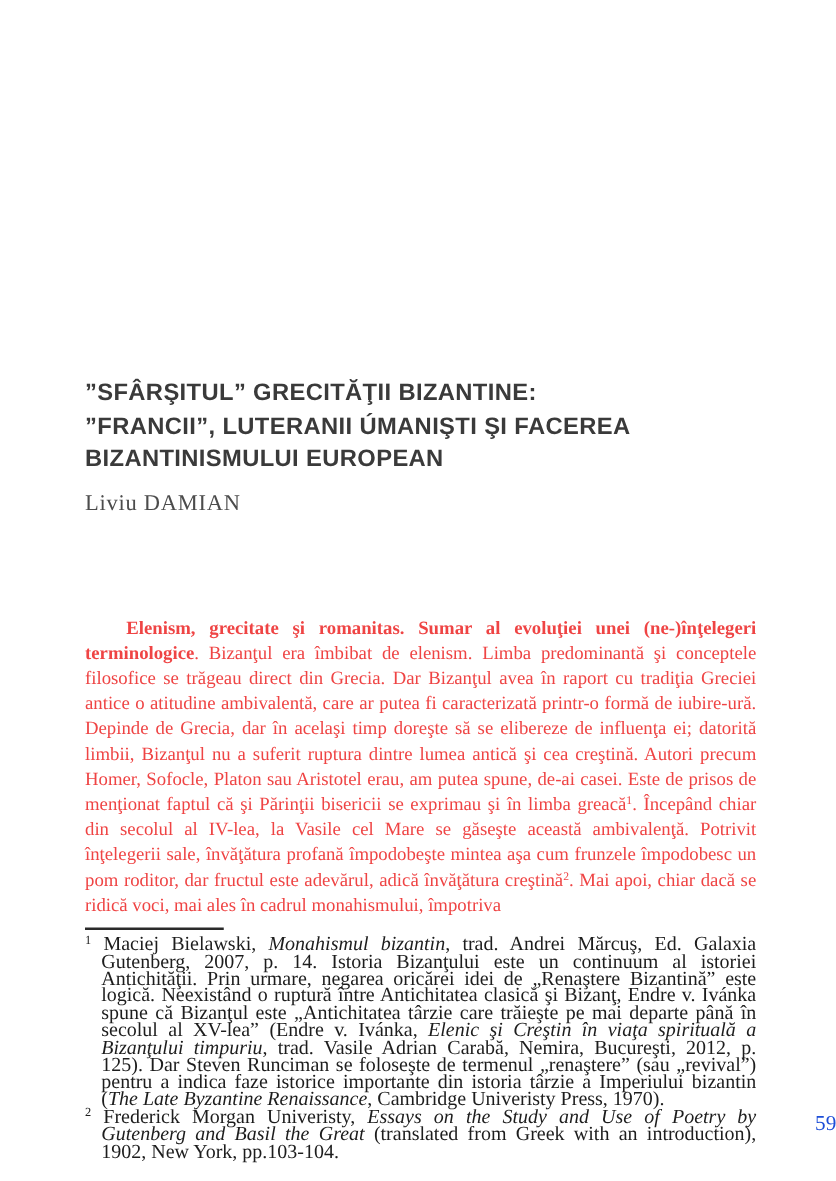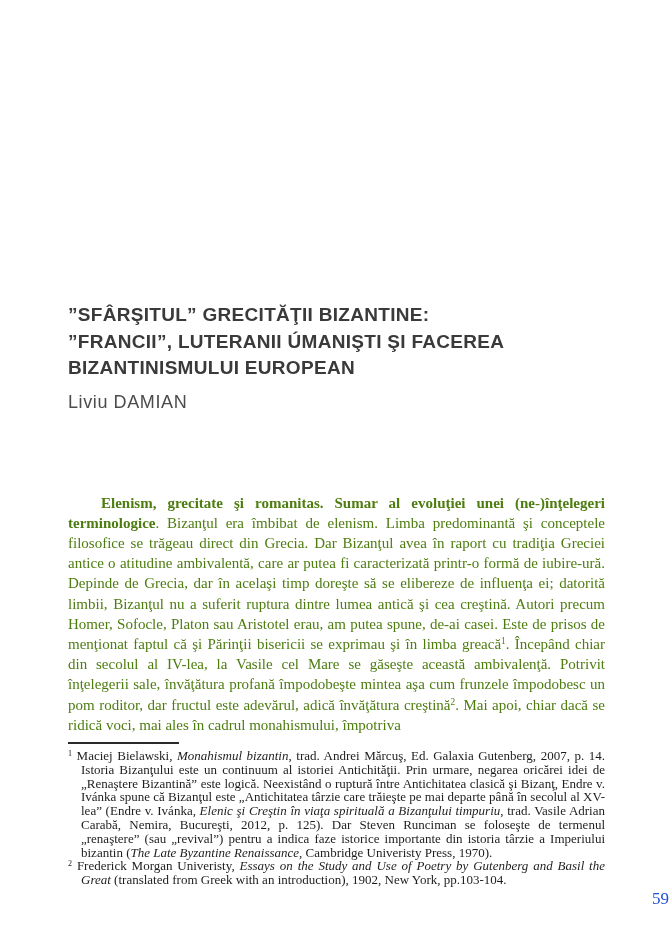--- a/index.html
+++ b/index.html
@@ -24,50 +24,50 @@
     font-family: "Liberation Sans", sans-serif;
     font-weight: bold;
     font-size: 19px;
     line-height: 26.5px;
     letter-spacing: 0.3px;
     color: #3a3a3a;
     white-space: pre-line;
   }
   .author {
     margin-top: 8px;
-    font-family: Liberation Sans, sans-serif;
+    font-family: Liberation Serif, serif;
     font-weight: 400;
     font-size: 18px;
     line-height: 24px;
     letter-spacing: 0.6px;
     color: #4c4c4c;
   }
   .body-text {
     margin: 79px 0 0 0;
     font-size: 15px;
     line-height: 20.2px;
     text-align: justify;
     text-indent: 33px;
-    color: #4d7c0f;
+    color: #ef4444;
   }
   sup {
     font-size: 0.62em;
     line-height: 0;
     position: relative;
     top: -0.48em;
     vertical-align: baseline;
   }
   .fn-rule {
     width: 111px;
     height: 0;
     border-top: 2px solid #2a2a2a;
     margin: 7px 0 5px 0;
   }
   .footnotes {
-    font-size: 13px;
+    font-size: 16px;
     line-height: 13.8px;
     text-align: justify;
     color: #1d1d1d;
   }
   .footnote {
     padding-left: 13px;
     text-indent: -13px;
   }
   .page-number {
     position: absolute;

